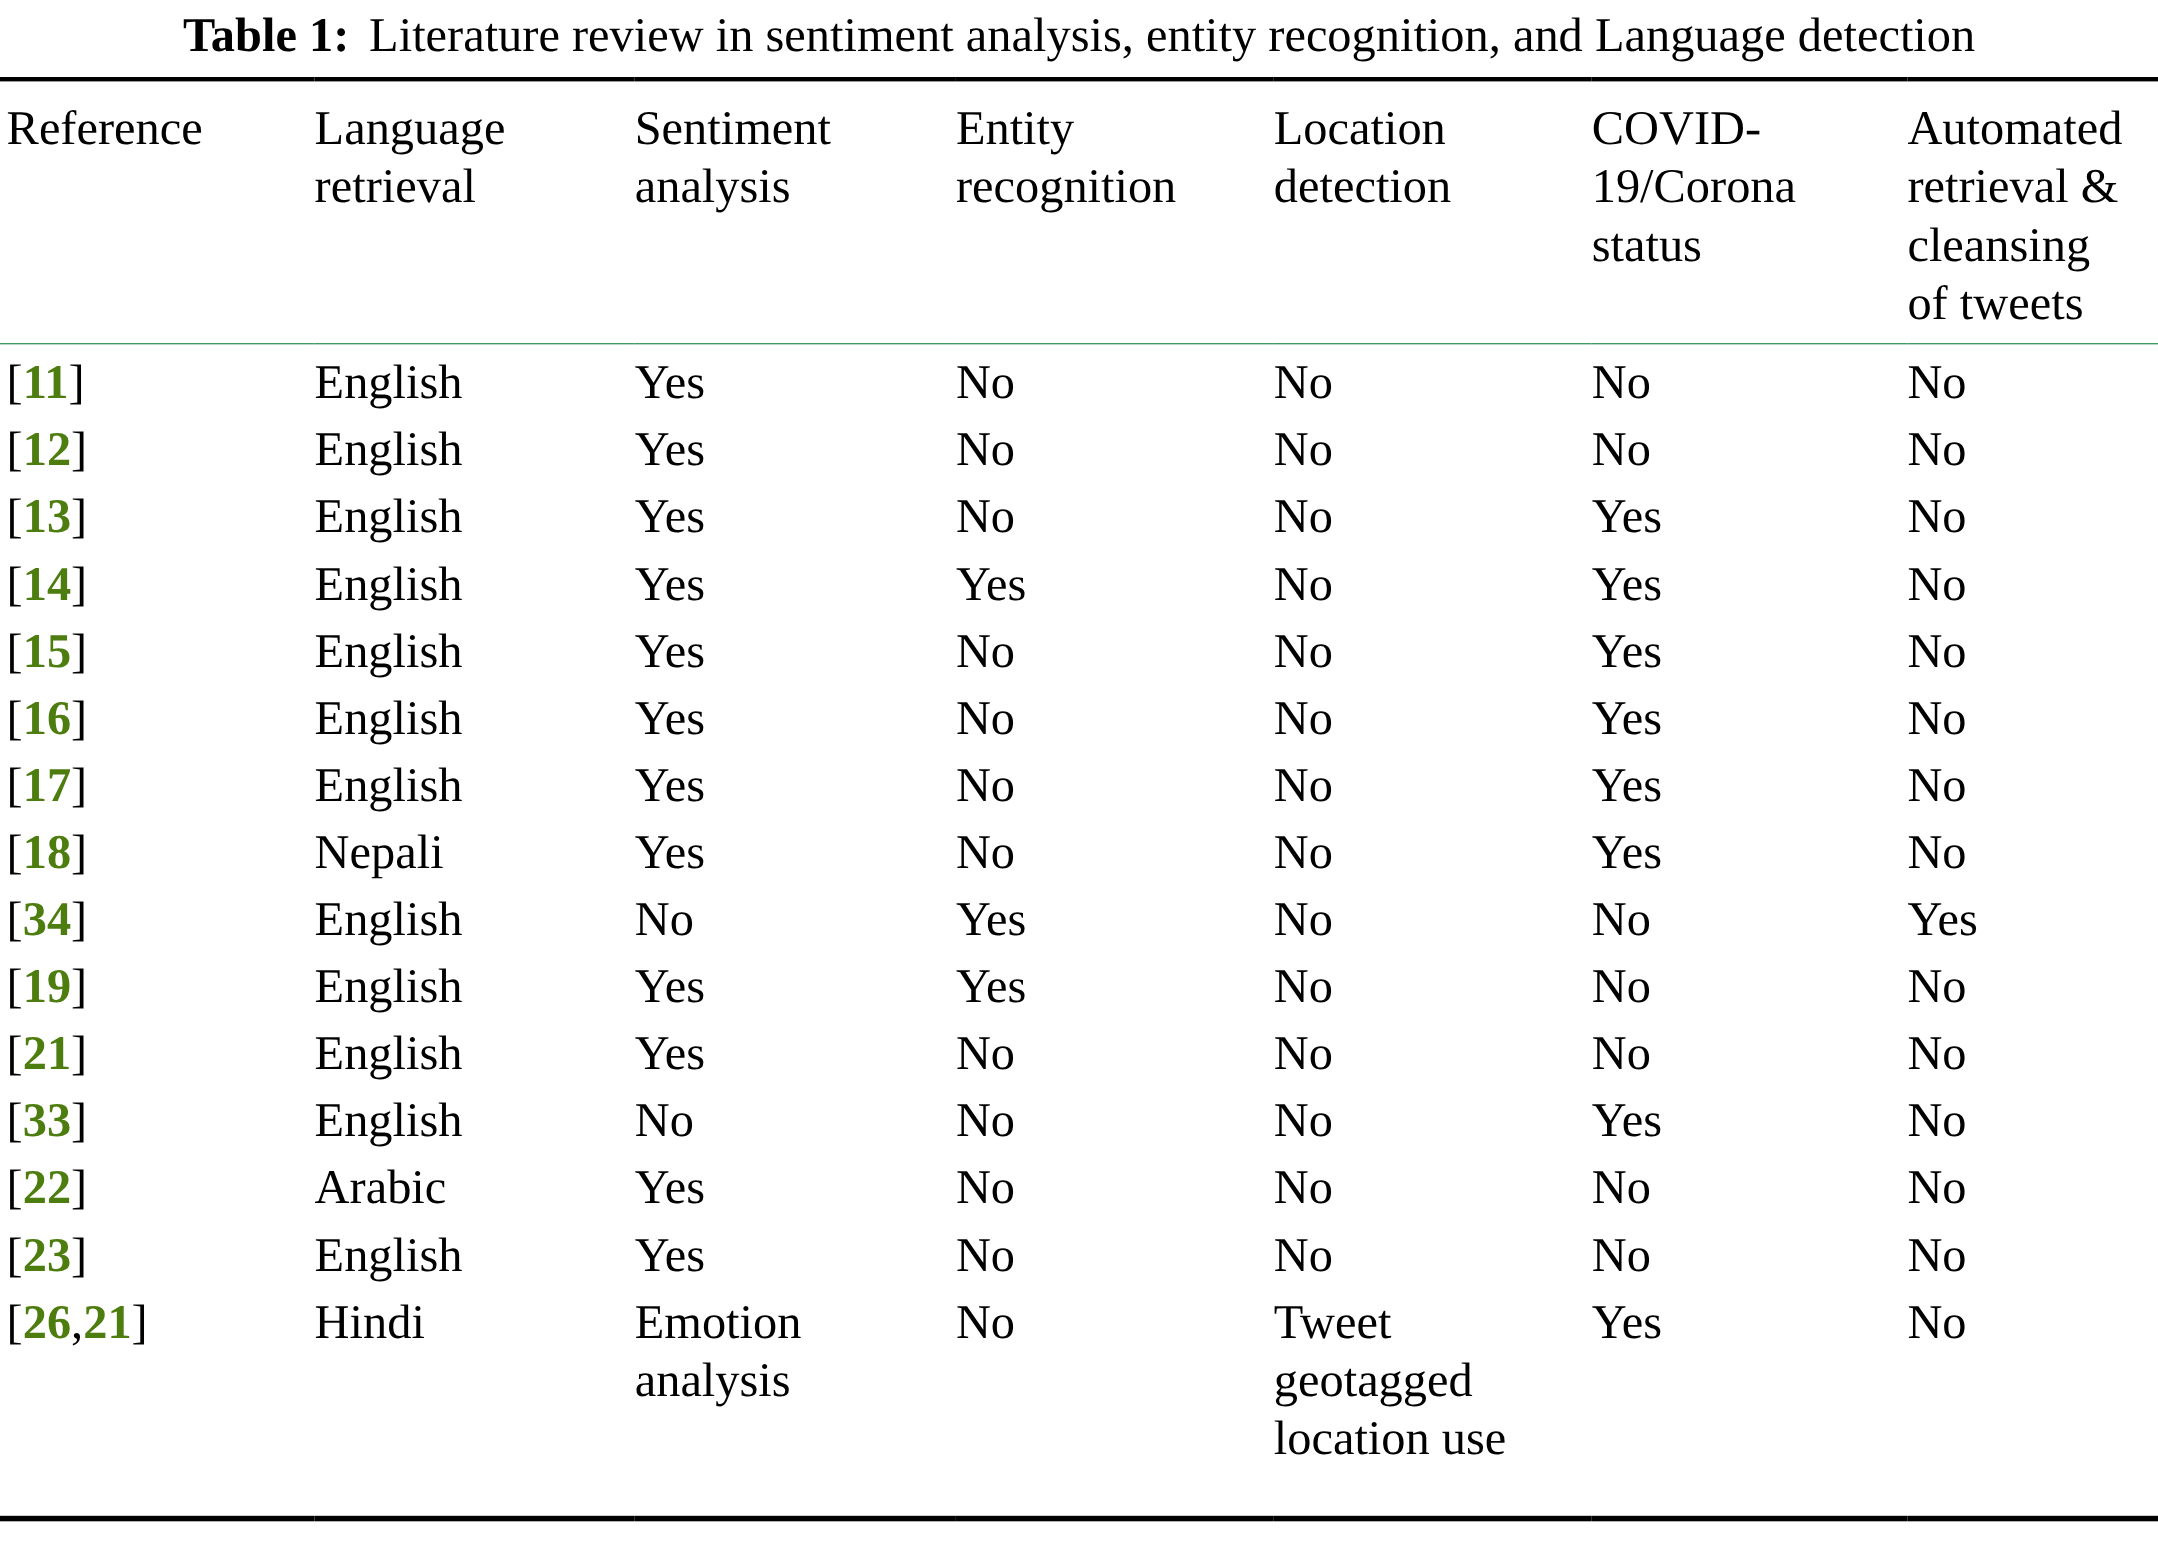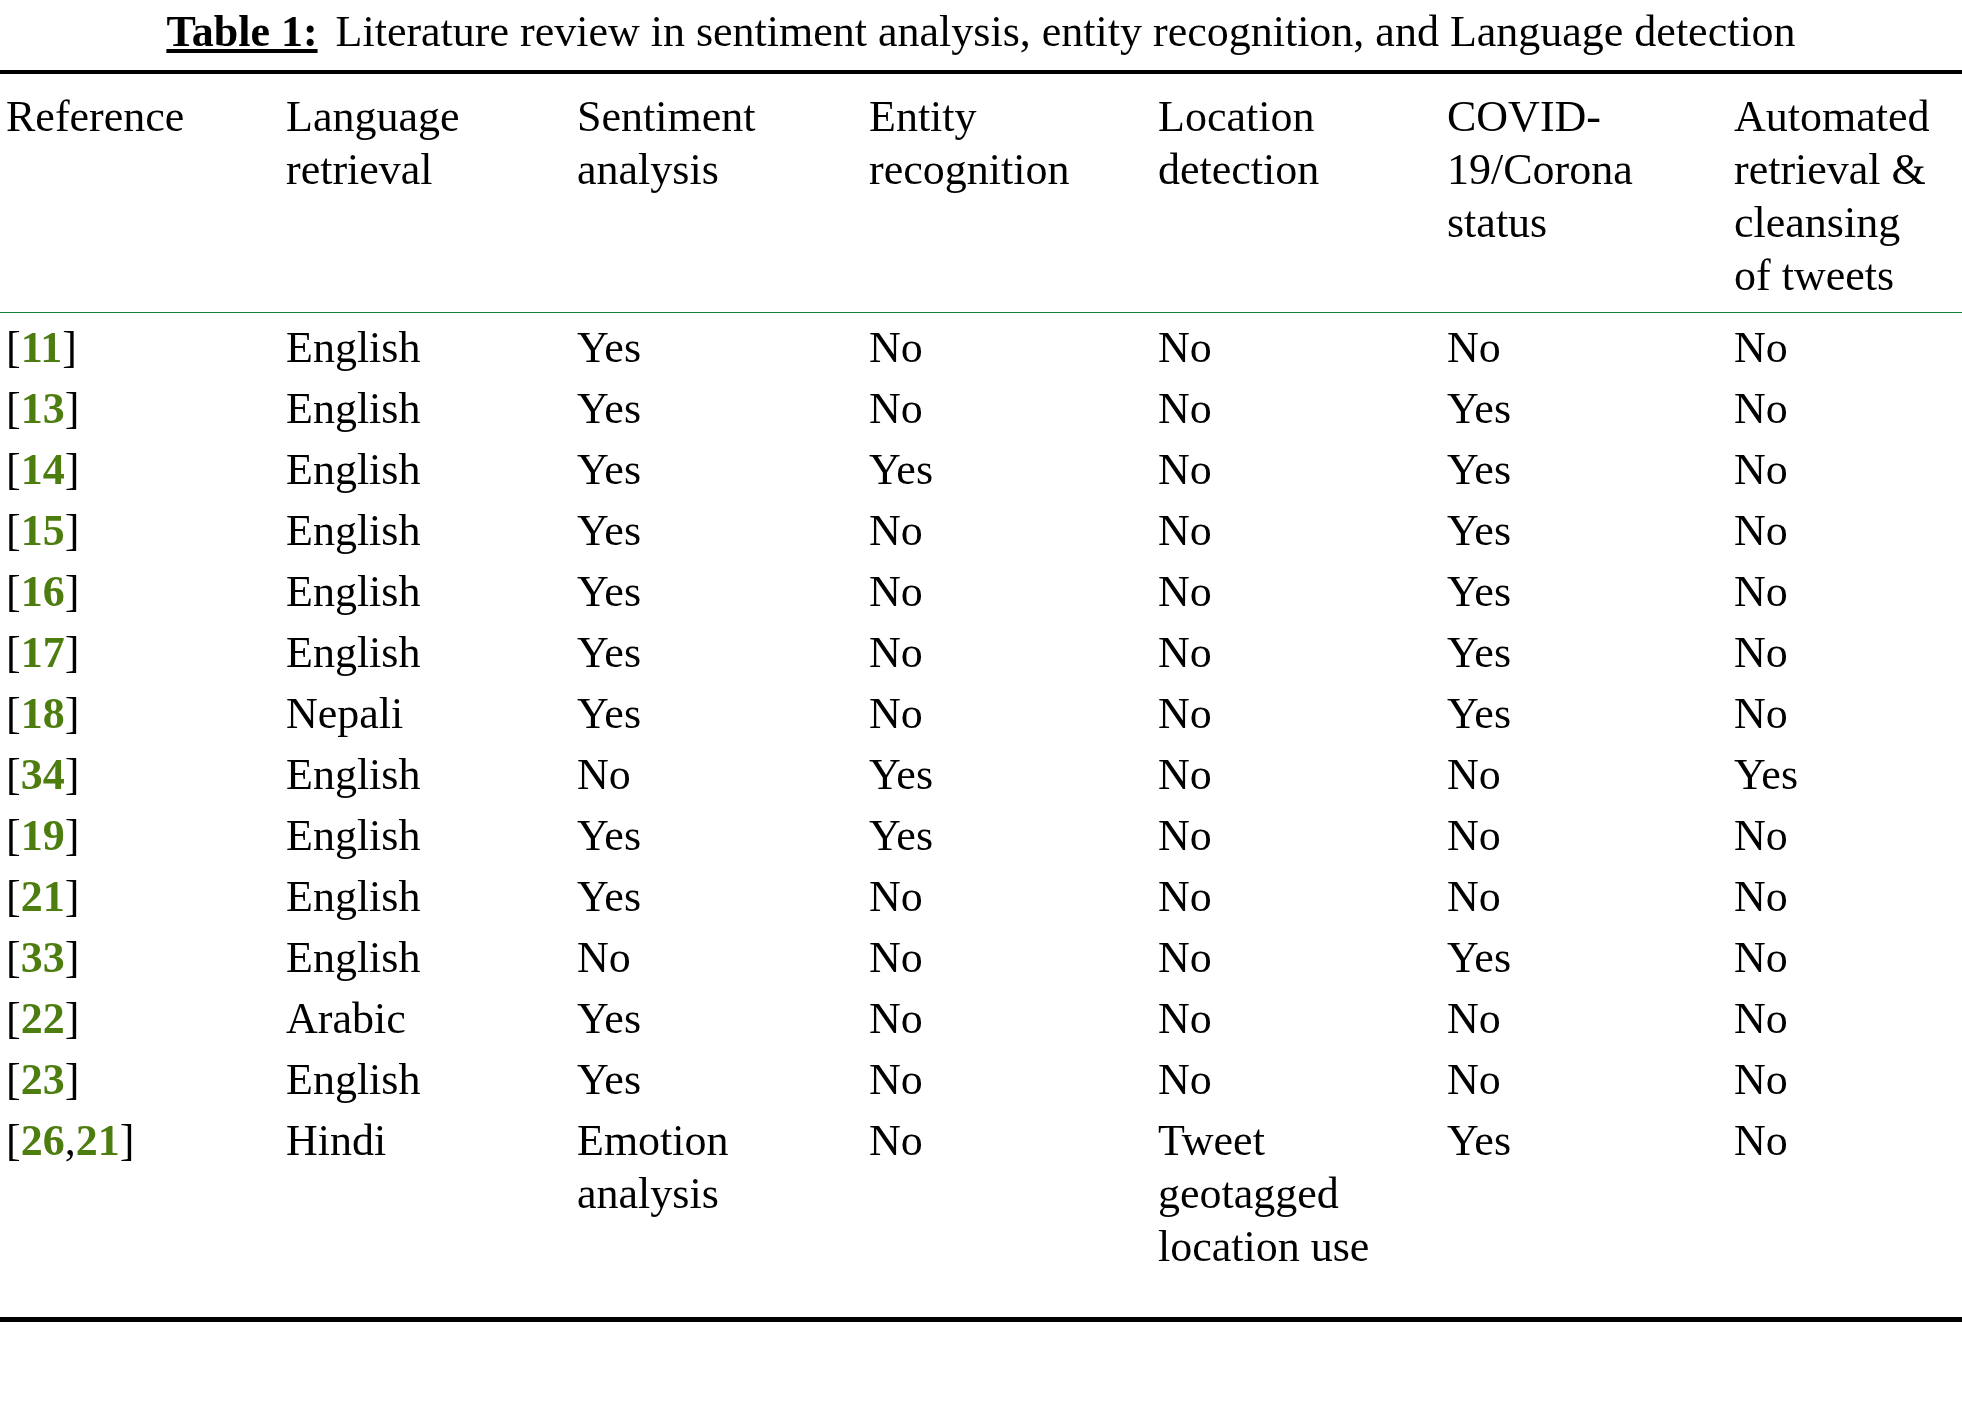--- a/index.html
+++ b/index.html
@@ -13,21 +13,21 @@
     color: #000000;
   }
   .page { padding-top: 4px; }
   .caption {
     text-align: center;
     font-size: 44px;
     line-height: 56px;
     margin-bottom: 10px;
     white-space: nowrap;
   }
-  .caption-label { font-weight: bold; margin-right: 18px; text-decoration: underline; }
+  .caption-label { font-weight: bold; margin-right: 18px; }
   table.lit-table {
     border-collapse: collapse;
     table-layout: fixed;
     width: 1962px;
     border-top: 4px solid #000;
     border-bottom: 5px solid #000;
   }
   thead tr { border-bottom: 1px solid #15803d; }
   th, td {
     text-align: left;
@@ -89,20 +89,29 @@
         <tr>
           <td><span class="ref-plain">[</span><span class="ref-link">11</span><span class="ref-plain">]</span></td>
           <td>English</td>
           <td>Yes</td>
           <td>No</td>
           <td>No</td>
           <td>No</td>
           <td>No</td>
         </tr>
         <tr>
+          <td><span class="ref-plain">[</span><span class="ref-link">12</span><span class="ref-plain">]</span></td>
+          <td>English</td>
+          <td>Yes</td>
+          <td>No</td>
+          <td>No</td>
+          <td>No</td>
+          <td>No</td>
+        </tr>
+        <tr>
           <td><span class="ref-plain">[</span><span class="ref-link">13</span><span class="ref-plain">]</span></td>
           <td>English</td>
           <td>Yes</td>
           <td>No</td>
           <td>No</td>
           <td>Yes</td>
           <td>No</td>
         </tr>
         <tr>
           <td><span class="ref-plain">[</span><span class="ref-link">14</span><span class="ref-plain">]</span></td>

